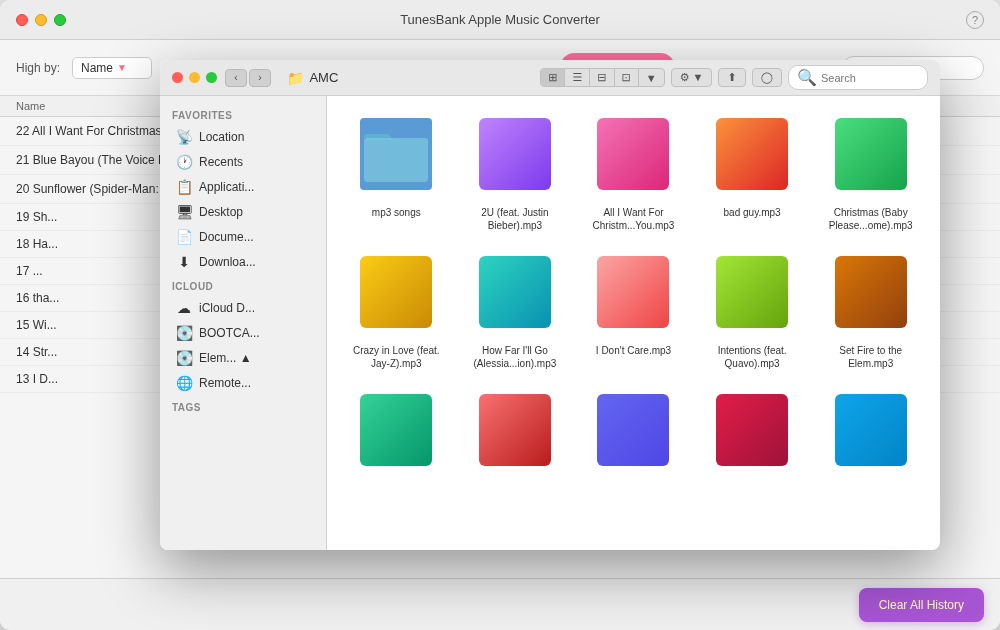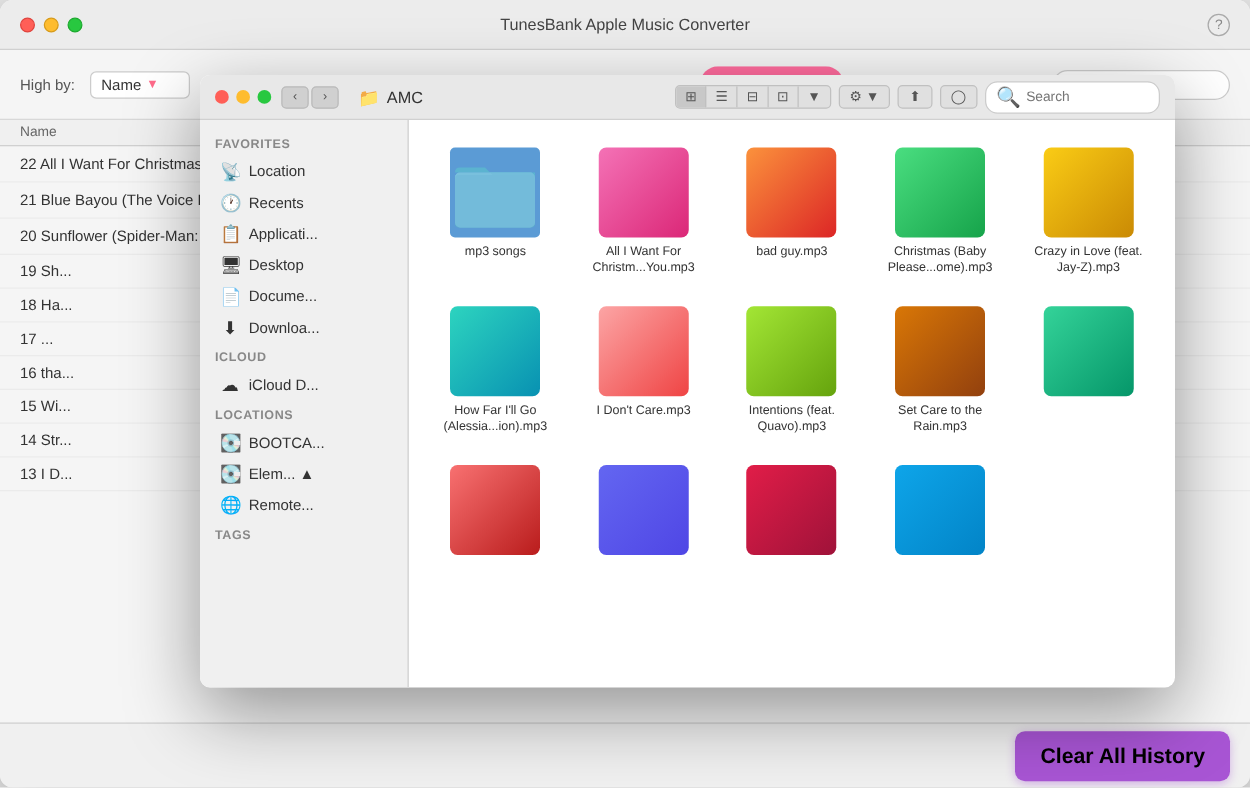--- a/index.html
+++ b/index.html
@@ -381,41 +381,42 @@
       background: #5b9bd5;
       border-radius: 4px;
     }
     .file-thumbnail svg { width: 100%; height: 100%; }
     .file-name {
       font-size: 10px;
       color: #333;
       word-break: break-word;
       max-width: 90px;
       line-height: 1.3;
+      margin-top: 11px;
     }
 
     
     .bottom-bar {
       height: 52px;
       background: #f0f0f0;
       border-top: 1px solid #d0d0d0;
       display: flex;
       align-items: center;
       justify-content: flex-end;
       padding: 0 16px;
       flex-shrink: 0;
     }
     .clear-history-btn {
       background: #a855d4;
-      color: #000000;
+      color: #fef9c3;
       border: none;
       border-radius: 8px;
       padding: 10px 20px;
-      font-size: 17px;
-      font-weight: 700;
+      font-size: 12px;
+      font-weight: 400;
       cursor: pointer;
       box-shadow: 0 2px 8px rgba(168, 85, 212, 0.4);
     }
 
     
     .art-1 { background: linear-gradient(135deg, #c084fc, #7c3aed); }
     .art-2 { background: linear-gradient(135deg, #f472b6, #db2777); }
     .art-3 { background: linear-gradient(135deg, #fb923c, #dc2626); }
     .art-4 { background: linear-gradient(135deg, #4ade80, #16a34a); }
     .art-5 { background: linear-gradient(135deg, #facc15, #ca8a04); }
@@ -661,21 +662,20 @@
           <span class="sidebar-item-icon">⬇</span>
           <span class="sidebar-item-label">Downloa...</span>
         </div>
 
         <div class="sidebar-section-label">iCloud</div>
         <div class="sidebar-item">
           <span class="sidebar-item-icon">☁</span>
           <span class="sidebar-item-label">iCloud D...</span>
         </div>
 
-        <div class="sidebar-section-label">Locations</div>
         <div class="sidebar-item">
           <span class="sidebar-item-icon">💽</span>
           <span class="sidebar-item-label">BOOTCA...</span>
         </div>
         <div class="sidebar-item">
           <span class="sidebar-item-icon">💽</span>
           <span class="sidebar-item-label">Elem... ▲</span>
         </div>
         <div class="sidebar-item">
           <span class="sidebar-item-icon">🌐</span>
@@ -692,20 +692,24 @@
             <svg viewBox="0 0 72 72" xmlns="http://www.w3.org/2000/svg">
               <rect x="4" y="20" width="64" height="44" rx="4" fill="#7ec8e3"></rect>
               <path d="M4 20 Q4 16 8 16 L28 16 L34 22 L64 22 Q68 22 68 26 L68 20 L4 20Z" fill="#5bb3d0"></path>
               <rect x="4" y="22" width="64" height="42" rx="3" fill="#5baacc"></rect>
               <rect x="4" y="20" width="64" height="44" rx="4" fill="rgba(120,190,220,0.85)"></rect>
             </svg>
           </div>
           <span class="file-name">mp3 songs</span>
         </div>
 
+        <div class="file-item">
+          <div class="file-thumbnail art-1" style="border-radius:6px;"></div>
+          <span class="file-name">2U (feat. Justin Bieber).mp3</span>
+        </div>
 
         <div class="file-item">
           <div class="file-thumbnail art-2" style="border-radius:6px;"></div>
           <span class="file-name">All I Want For Christm...You.mp3</span>
         </div>
 
         <div class="file-item">
           <div class="file-thumbnail art-3" style="border-radius:6px;"></div>
           <span class="file-name">bad guy.mp3</span>
         </div>
@@ -733,21 +737,21 @@
         </div>
 
         <div class="file-item">
           <div class="file-thumbnail art-10" style="border-radius:6px;"></div>
           <span class="file-name">Intentions (feat. Quavo).mp3</span>
         </div>
 
 
         <div class="file-item">
           <div class="file-thumbnail art-12" style="border-radius:6px;"></div>
-          <span class="file-name">Set Care to the Rain.mp3</span>
+          <span class="file-name">Set Fire to the Elem.mp3</span>
         </div>
 
 
 
         <div class="file-item">
           <div class="file-thumbnail art-15" style="border-radius:6px;"></div>
 
         </div>
 
         <div class="file-item">

